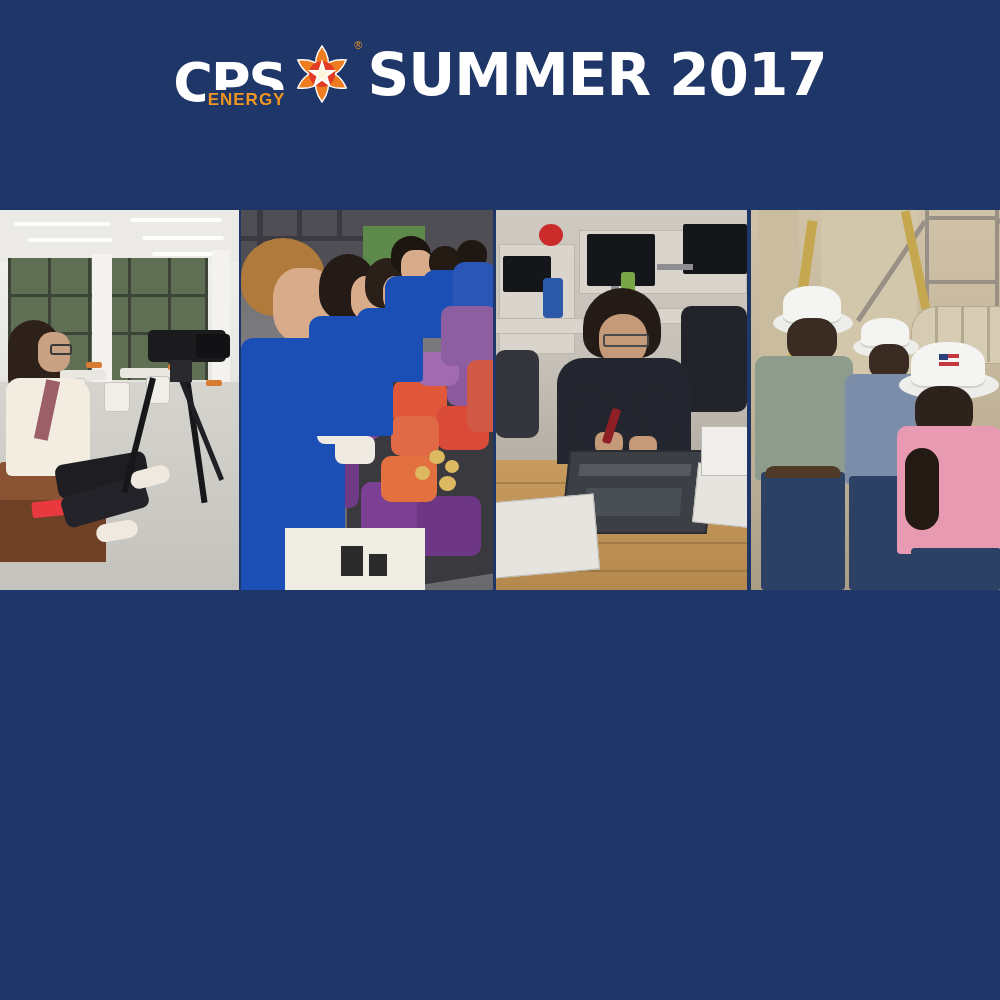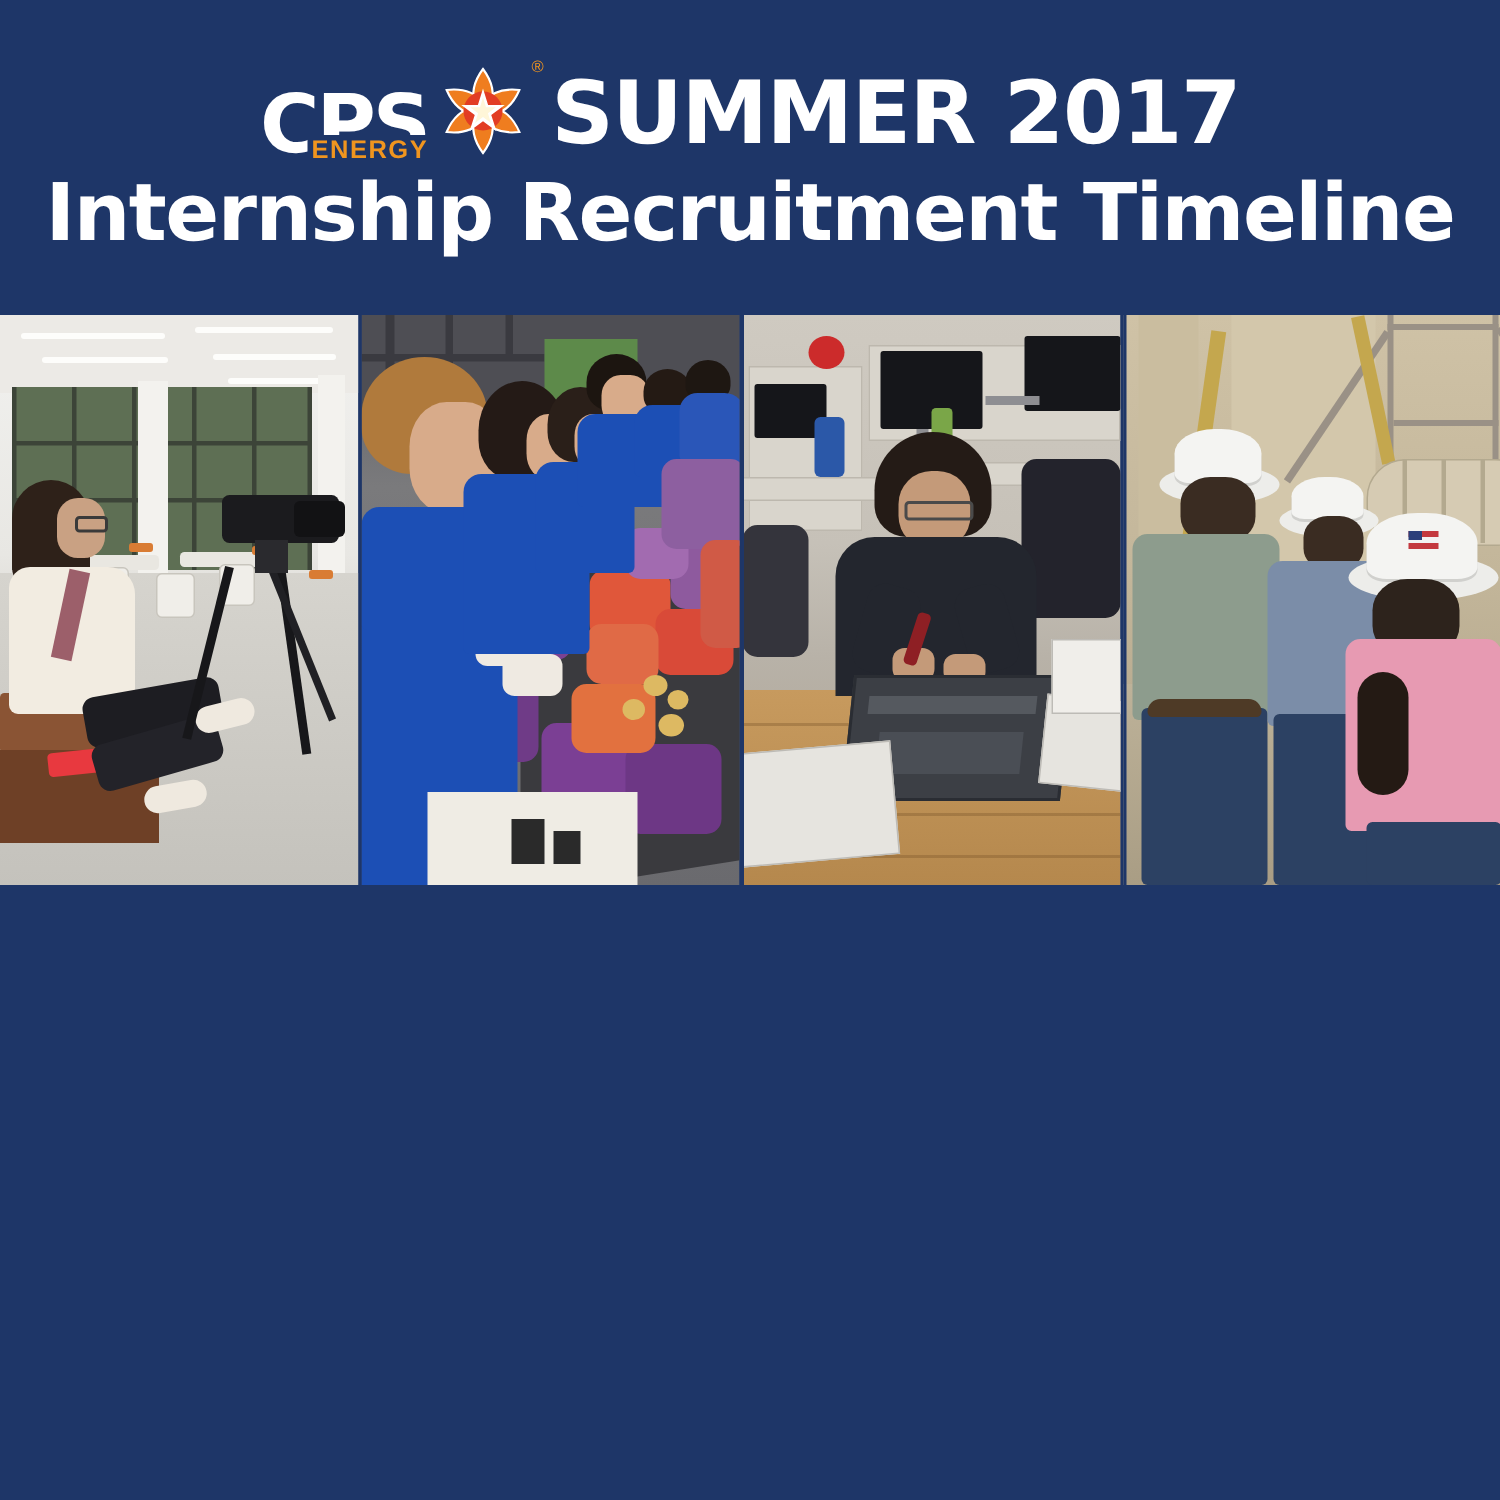--- a/index.html
+++ b/index.html
@@ -177,21 +177,20 @@
               <path d="M0,-9 L2,-2.5 L8.6,-2.5 L3.3,1.5 L5.3,8 L0,4 L-5.3,8 L-3.3,1.5 L-8.6,-2.5 L-2,-2.5 Z" fill="#fff6d8"></path>
             </g>
           </svg>
           <span class="logo-reg">®</span>
         </span>
       </div>
 
       <span class="hdr-summer">SUMMER 2017</span>
     </div>
 
-    <div class="hdr-line2">Internship Recruitment Timeline</div>
   </div>
 
   <div class="photostrip">
 
     <div class="photo p1">
       <div class="scene"></div>
       <div class="ceiling"></div>
       <div class="ceil-strip" style="left:14px;top:12px;width:96px;"></div>
       <div class="ceil-strip" style="left:28px;top:28px;width:84px;"></div>
       <div class="ceil-strip" style="left:130px;top:8px;width:92px;"></div>

